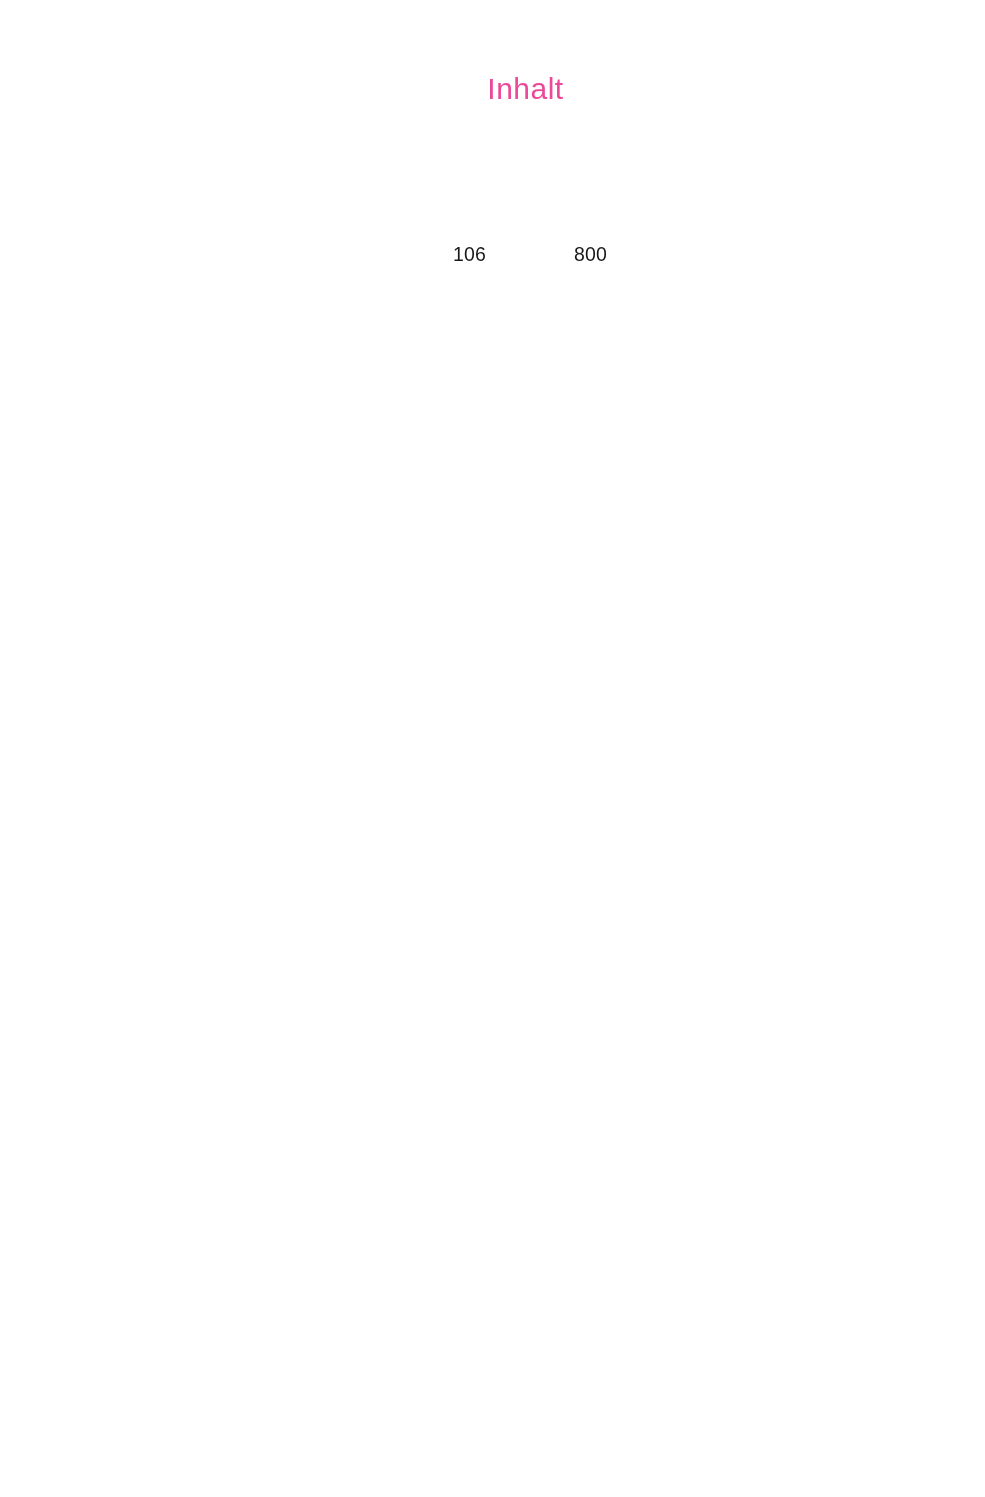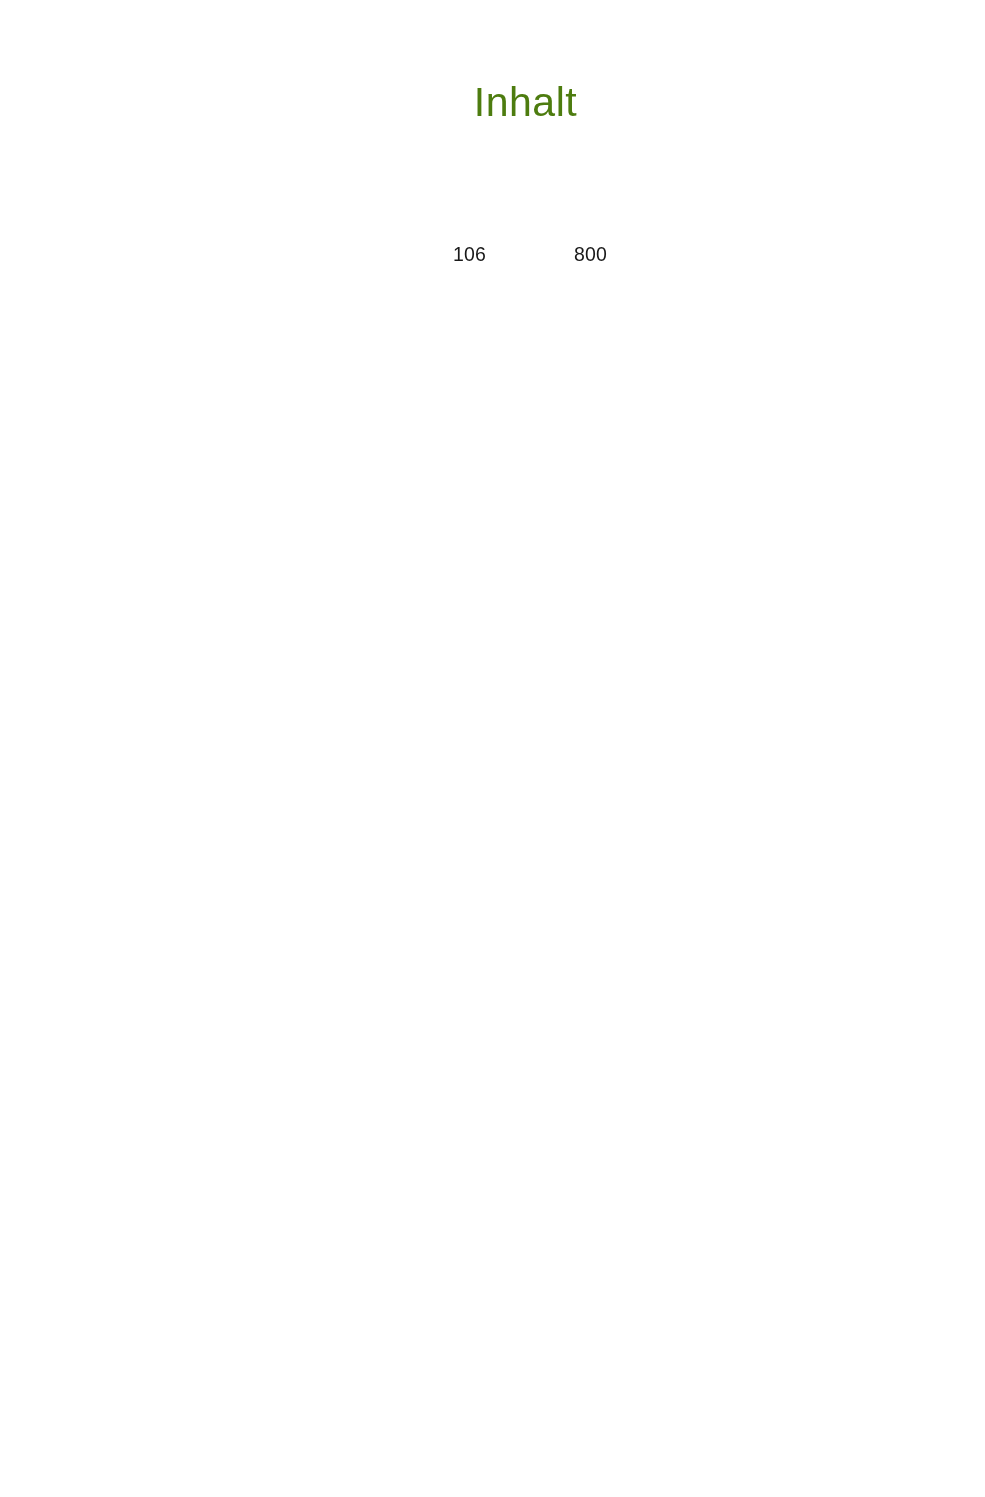--- a/index.html
+++ b/index.html
@@ -14,28 +14,28 @@
     color: #1a1a1a;
     overflow: hidden;
   }
   .page {
     position: absolute;
     inset: 0;
     background: #ffffff;
   }
   .page-title {
     position: absolute;
-    top: 79px;
+    top: 72px;
     left: 118px;
     width: 815px;
     text-align: center;
-    font-size: 41px;
+    font-size: 30px;
     font-weight: 400;
     letter-spacing: 0.5px;
-    color: #4d7c0f;
+    color: #ec4899;
   }
   .toc-col {
     position: absolute;
     top: 243px;
   }
   .toc-col.left  { left: 118px; width: 368px; text-align: right; }
   .toc-col.right { left: 566px; width: 367px; }
   .row {
     display: flex;
     justify-content: space-between;

